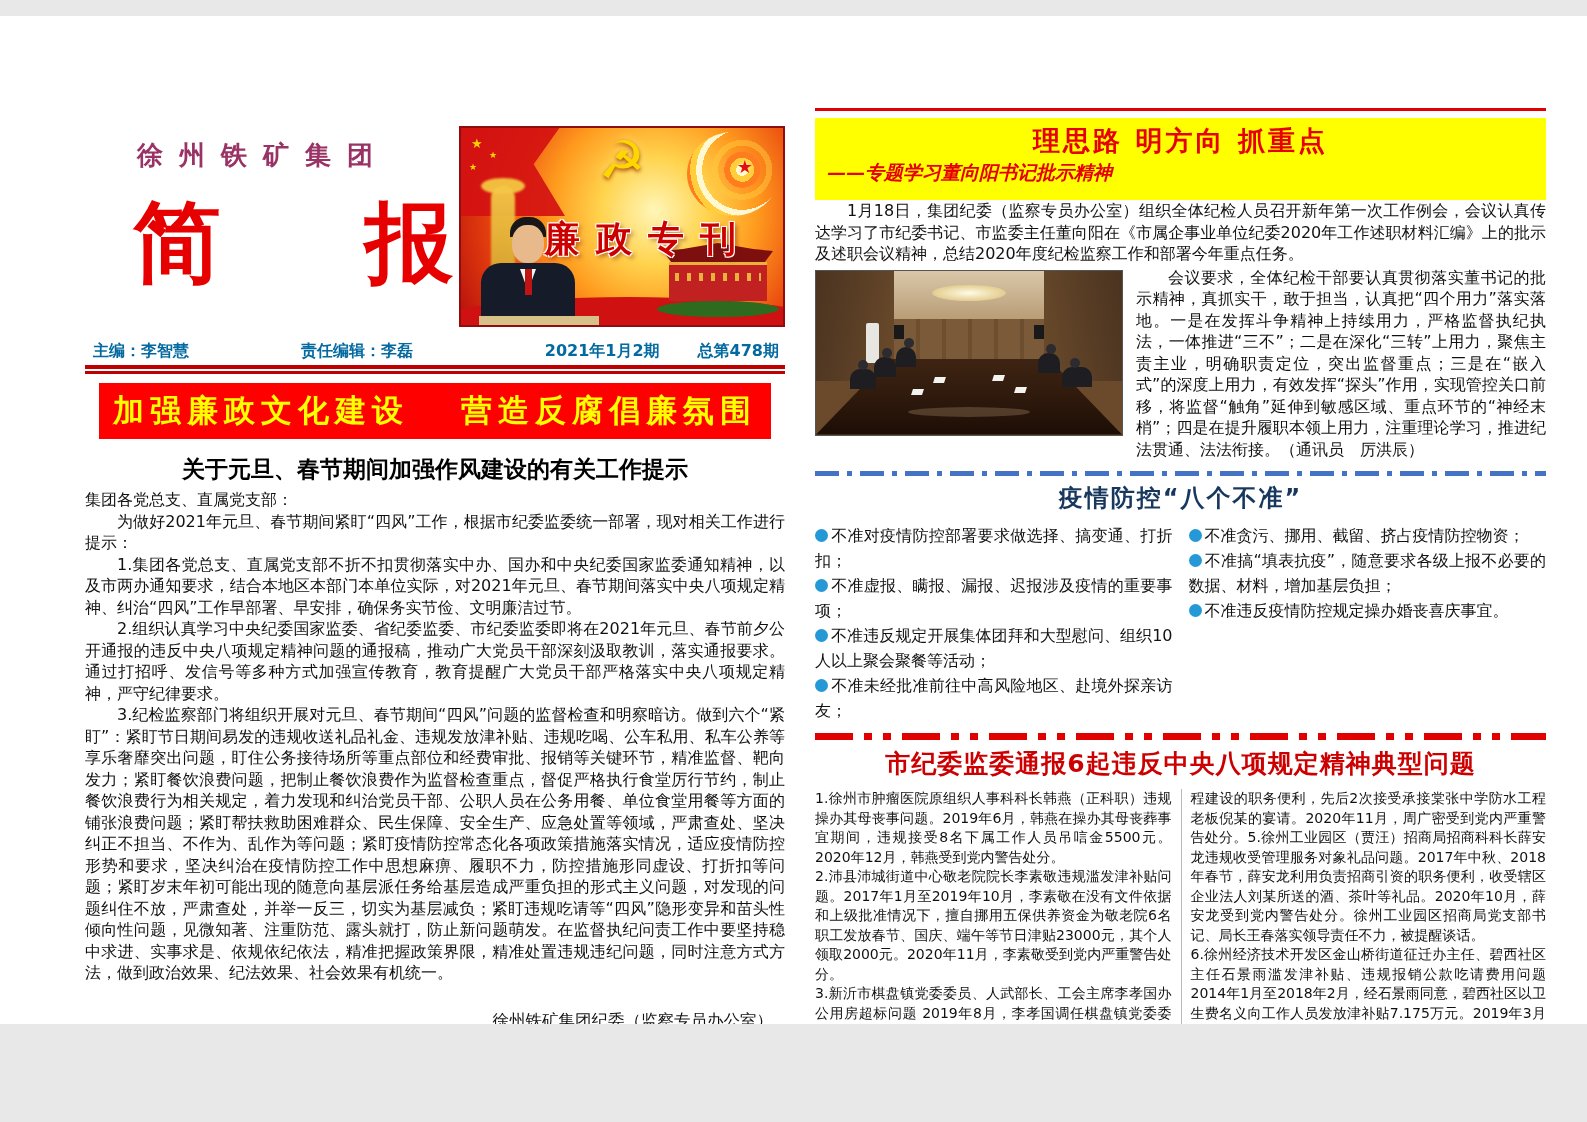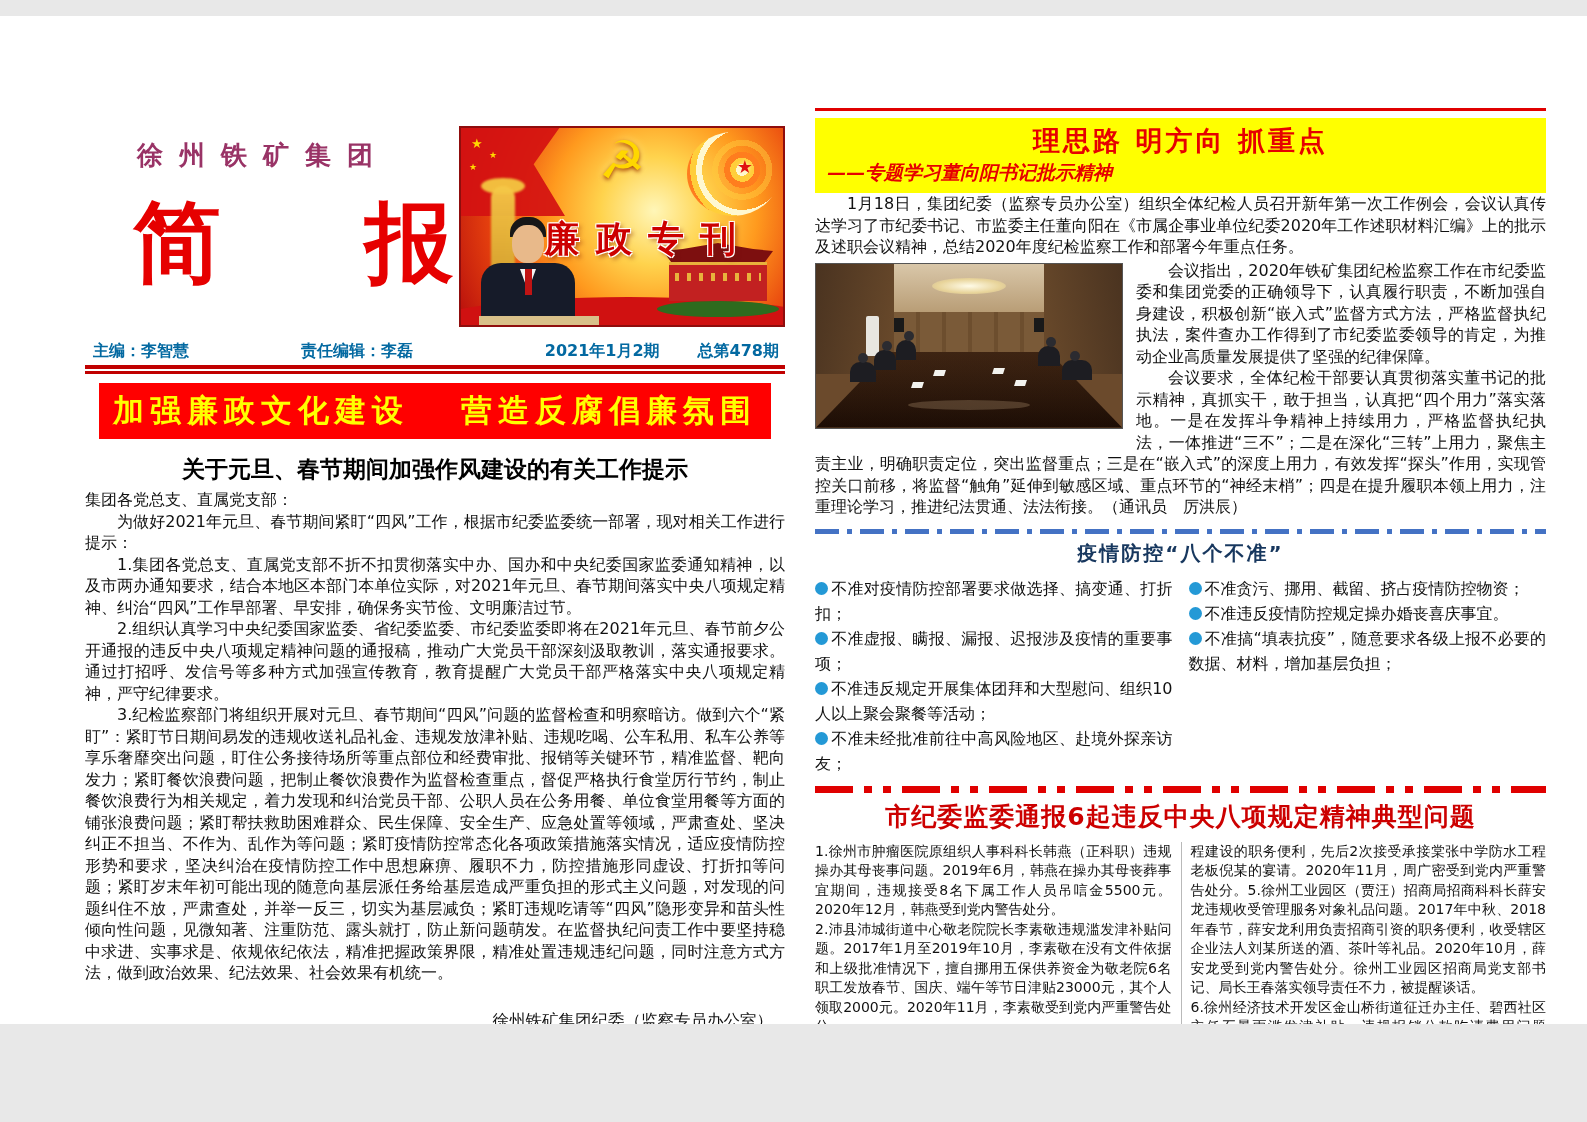--- a/index.html
+++ b/index.html
@@ -60,29 +60,29 @@
   .gate-roof{position:absolute;top:0;left:6px;right:6px;height:20px;background:#7d0f0f;
      clip-path:polygon(8% 100%,0 40%,18% 30%,50% 0,82% 30%,100% 40%,92% 100%);}
   .gate-body{position:absolute;top:19px;left:12px;right:12px;height:36px;background:#c22121;
      border-top:3px solid #e8b23c;}
   .gate-dots{position:absolute;top:30px;left:18px;right:18px;height:8px;
      background:repeating-linear-gradient(90deg,#e8b23c 0 4px,transparent 4px 12px);}
   .gate-green{position:absolute;bottom:0;left:0;width:100%;height:16px;border-radius:50%;background:#2e6b1e;}
   
   .right-col{position:absolute;left:815px;top:92px;width:731px;}
   .top-rule{height:3px;background:#e00000;margin-bottom:7px;}
-  .yellow-banner{background:#ffff00;padding:5px 12px 7px;}
+  .yellow-banner{background:#ffff00;padding:5px 12px 14px;}
   .yb-title{text-align:center;color:#e60000;font-weight:bold;font-size:27px;letter-spacing:3px;}
   .yb-subtitle{text-align:left;color:#e60000;font-size:19px;font-style:italic;
      font-family:"DejaVu Serif",serif;font-weight:bold;margin-top:1px;}
   .rt{font-size:16px;line-height:21.5px;}
   .photo-flow{display:flow-root;margin-top:2px;}
   .blue-divider{clear:both;height:5px;margin:11px 0 6px;
      background:repeating-linear-gradient(90deg,#4472c4 0 24px,transparent 24px 32px,#4472c4 32px 37px,transparent 37px 45px);}
-  .epidemic-title{margin:2px 0 9px;text-align:center;color:#17375e;font-size:20px;font-weight:bold;letter-spacing:2px;}
+  .epidemic-title{margin:2px 0 9px;text-align:center;color:#17375e;font-size:24px;font-weight:bold;letter-spacing:2px;}
   .bullets{display:flex;gap:16px;}
   .bcol{width:50%;}
   .bitem{font-size:16px;line-height:25px;text-align:justify;margin:0;}
   .dot{display:inline-block;width:13px;height:13px;border-radius:50%;background:#2499d6;
      margin-right:3px;vertical-align:-1px;}
   .red-divider{height:7px;margin:10px 0 7px;
      background:repeating-linear-gradient(90deg,#e00000 0 38px,transparent 38px 49px,#e00000 49px 57px,transparent 57px 68px,#e00000 68px 76px,transparent 76px 87px);}
   .notif-title{margin:0 0 9px;text-align:center;color:#cc0000;font-size:25px;font-weight:bold;letter-spacing:1px;}
   .notif-cols{display:flex;}
   .ncol{width:50%;font-size:14px;line-height:19.5px;text-align:justify;box-sizing:border-box;}
@@ -203,39 +203,38 @@
         <div class="person" style="left:34px;bottom:46px;"></div>
         <div class="person" style="left:58px;bottom:58px;width:22px;"></div>
         <div class="person" style="left:80px;bottom:68px;width:20px;"></div>
         <div class="person" style="right:30px;bottom:48px;width:30px;"></div>
         <div class="person" style="right:62px;bottom:62px;width:22px;"></div>
         <div class="paper" style="left:96px;bottom:40px;"></div>
         <div class="paper" style="left:118px;bottom:52px;"></div>
         <div class="paper" style="right:96px;bottom:42px;"></div>
         <div class="paper" style="right:118px;bottom:54px;"></div>
       </div>
-      <p class="para indent rt">会议指出，2020年铁矿集团纪检监察工作在市纪委监委和集团党委的正确领导下，认真履行职责，不断加强自身建设，积极创新“嵌入式”监督方式方法，严格监督执纪执法，案件查办工作得到了市纪委监委领导的肯定，为推动企业高质量发展提供了坚强的纪律保障。</p>
       <p class="para indent rt">会议要求，全体纪检干部要认真贯彻落实董书记的批示精神，真抓实干，敢于担当，认真把“四个用力”落实落地。一是在发挥斗争精神上持续用力，严格监督执纪执法，一体推进“三不”；二是在深化“三转”上用力，聚焦主责主业，明确职责定位，突出监督重点；三是在“嵌入式”的深度上用力，有效发挥“探头”作用，实现管控关口前移，将监督“触角”延伸到敏感区域、重点环节的“神经末梢”；四是在提升履职本领上用力，注重理论学习，推进纪法贯通、法法衔接。（通讯员　厉洪辰）</p>
     </div>
 
     <div class="blue-divider"></div>
 
     <h3 class="epidemic-title">疫情防控“八个不准”</h3>
 
     <div class="bullets">
       <div class="bcol">
         <p class="bitem"><span class="dot"></span><span>不准对疫情防控部署要求做选择、搞变通、打折扣；</span></p>
         <p class="bitem"><span class="dot"></span><span>不准虚报、瞒报、漏报、迟报涉及疫情的重要事项；</span></p>
         <p class="bitem"><span class="dot"></span><span>不准违反规定开展集体团拜和大型慰问、组织10人以上聚会聚餐等活动；</span></p>
         <p class="bitem"><span class="dot"></span><span>不准未经批准前往中高风险地区、赴境外探亲访友；</span></p>
       </div>
       <div class="bcol">
         <p class="bitem"><span class="dot"></span><span>不准贪污、挪用、截留、挤占疫情防控物资；</span></p>
+        <p class="bitem"><span class="dot"></span><span>不准搞“填表抗疫”，随意要求各级上报不必要的数据、材料，增加基层负担；</span></p>
         <p class="bitem"><span class="dot"></span><span>不准违反疫情防控规定操办婚丧喜庆事宜。</span></p>
-        <p class="bitem"><span class="dot"></span><span>不准搞“填表抗疫”，随意要求各级上报不必要的数据、材料，增加基层负担；</span></p>
       </div>
     </div>
 
     <div class="red-divider"></div>
 
     <h3 class="notif-title">市纪委监委通报6起违反中央八项规定精神典型问题</h3>
 
     <div class="notif-cols">
       <div class="ncol first">
         <p class="npara">1.徐州市肿瘤医院原组织人事科科长韩燕（正科职）违规操办其母丧事问题。2019年6月，韩燕在操办其母丧葬事宜期间，违规接受8名下属工作人员吊唁金5500元。2020年12月，韩燕受到党内警告处分。</p>

